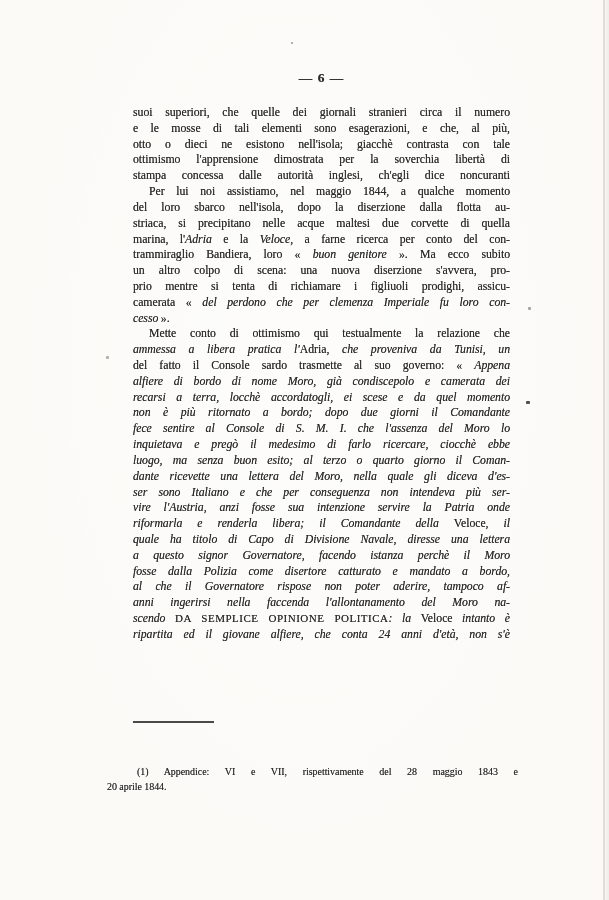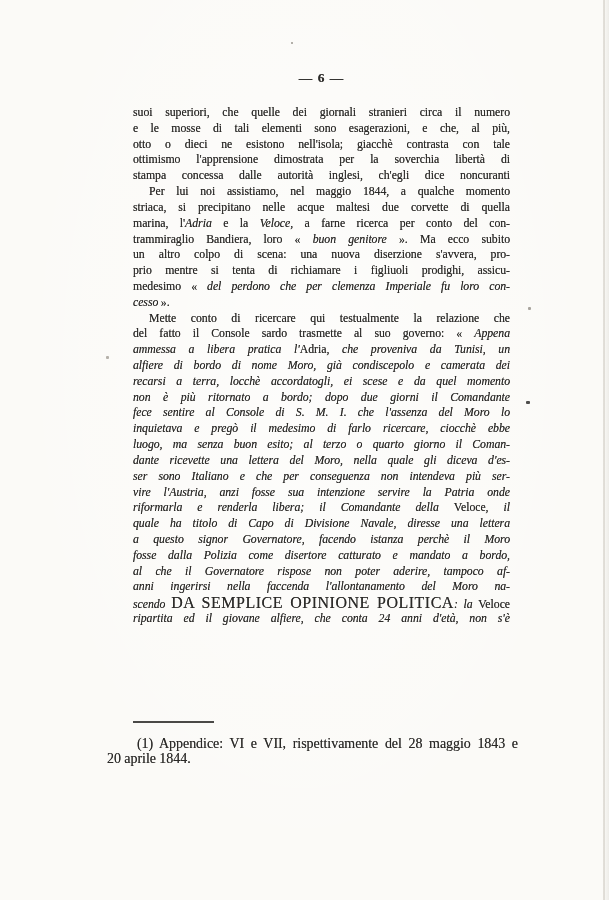--- a/index.html
+++ b/index.html
@@ -41,28 +41,28 @@
     text-align:justify;
     text-align-last:justify;
     overflow:hidden;
     white-space:normal;
     font-family:Liberation Serif, serif;
   }
   .line.end{text-align:left;text-align-last:left;}
   .line.indent{padding-left:16px;}
   .seg-r{font-style:normal;}
   .seg-i{font-style:italic;}
-  .seg-sc{font-style:normal;font-size:16px;letter-spacing:0.5px;}
+  .seg-sc{font-style:normal;font-size:11px;letter-spacing:0.5px;}
   .footnote-rule{
     position:absolute;top:721px;left:133px;width:81px;height:1.6px;
     background:#4a4947;
   }
   .footnote-text{
-    position:absolute;top:736px;left:107px;width:411px;
-    font-size:14px;
+    position:absolute;top:764px;left:107px;width:411px;
+    font-size:10px;
     letter-spacing:-0.05px;
     text-shadow:0 0 0.4px rgba(43,42,40,0.65);
   }
   .footnote-text .line{height:15.4px;line-height:15.4px;}
   .footnote-text .line.indent{padding-left:30px;}
   .edge-line{
     position:absolute;top:0;bottom:0;left:603px;width:2px;
     background:var(--edge);
   }
   .edge-fade{
@@ -85,32 +85,33 @@
   <div class="body-text">
       <div class="para">
         <div class="line"><span class="seg-r">suoi superiori, che quelle dei giornali stranieri circa il numero</span></div>
         <div class="line"><span class="seg-r">e le mosse di tali elementi sono esagerazioni, e che, al più,</span></div>
         <div class="line"><span class="seg-r">otto o dieci ne esistono nell'isola; giacchè contrasta con tale</span></div>
         <div class="line"><span class="seg-r">ottimismo l'apprensione dimostrata per la soverchia libertà di</span></div>
         <div class="line"><span class="seg-r">stampa concessa dalle autorità inglesi, ch'egli dice noncuranti</span></div>
       </div>
       <div class="para">
         <div class="line indent"><span class="seg-r">Per lui noi assistiamo, nel maggio 1844, a qualche momento</span></div>
+        <div class="line"><span class="seg-r">del loro sbarco nell'isola, dopo la diserzione dalla flotta au-</span></div>
         <div class="line"><span class="seg-r">striaca, si precipitano nelle acque maltesi due corvette di quella</span></div>
         <div class="line"><span class="seg-r">marina, l'</span><span class="seg-i">Adria</span><span class="seg-r"> e la </span><span class="seg-i">Veloce</span><span class="seg-r">, a farne ricerca per conto del con-</span></div>
         <div class="line"><span class="seg-r">trammiraglio Bandiera, loro « </span><span class="seg-i">buon genitore</span><span class="seg-r"> ». Ma ecco subito</span></div>
         <div class="line"><span class="seg-r">un altro colpo di scena: una nuova diserzione s'avvera, pro-</span></div>
         <div class="line"><span class="seg-r">prio mentre si tenta di richiamare i figliuoli prodighi, assicu-</span></div>
-        <div class="line"><span class="seg-r">medesimo « </span><span class="seg-i">del perdono che per clemenza Imperiale fu loro con-</span></div>
+        <div class="line"><span class="seg-r">camerata « </span><span class="seg-i">del perdono che per clemenza Imperiale fu loro con-</span></div>
         <div class="line end"><span class="seg-i">cesso</span><span class="seg-r"> ».</span></div>
       </div>
       <div class="para">
-        <div class="line indent"><span class="seg-r">Mette conto di ricercare qui testualmente la relazione che</span></div>
+        <div class="line indent"><span class="seg-r">Mette conto di ottimismo qui testualmente la relazione che</span></div>
+        <div class="line"><span class="seg-i">ammessa a libera pratica l'</span><span class="seg-r">Adria</span><span class="seg-i">, che proveniva da Tunisi, un</span></div>
         <div class="line"><span class="seg-r">del fatto il Console sardo trasmette al suo governo: « </span><span class="seg-i">Appena</span></div>
-        <div class="line"><span class="seg-i">ammessa a libera pratica l'</span><span class="seg-r">Adria</span><span class="seg-i">, che proveniva da Tunisi, un</span></div>
         <div class="line"><span class="seg-i">alfiere di bordo di nome Moro, già condiscepolo e camerata dei</span></div>
         <div class="line"><span class="seg-i">recarsi a terra, locchè accordatogli, ei scese e da quel momento</span></div>
         <div class="line"><span class="seg-i">non è più ritornato a bordo; dopo due giorni il Comandante</span></div>
         <div class="line"><span class="seg-i">fece sentire al Console di S. M. I. che l'assenza del Moro lo</span></div>
         <div class="line"><span class="seg-i">inquietava e pregò il medesimo di farlo ricercare, ciocchè ebbe</span></div>
         <div class="line"><span class="seg-i">luogo, ma senza buon esito; al terzo o quarto giorno il Coman-</span></div>
         <div class="line"><span class="seg-i">dante ricevette una lettera del Moro, nella quale gli diceva d'es-</span></div>
         <div class="line"><span class="seg-i">ser sono Italiano e che per conseguenza non intendeva più ser-</span></div>
         <div class="line"><span class="seg-i">vire l'Austria, anzi fosse sua intenzione servire la Patria onde</span></div>
         <div class="line"><span class="seg-i">riformarla e renderla libera; il Comandante della </span><span class="seg-r">Veloce</span><span class="seg-i">, il</span></div>

